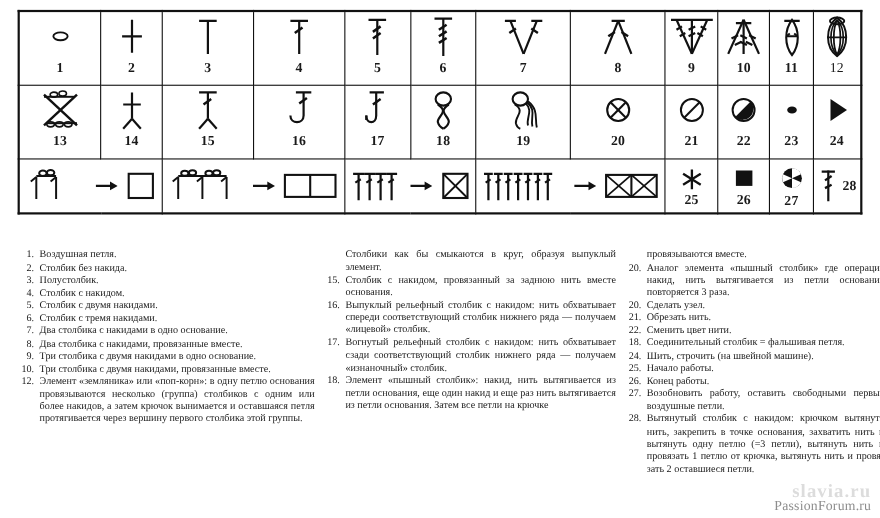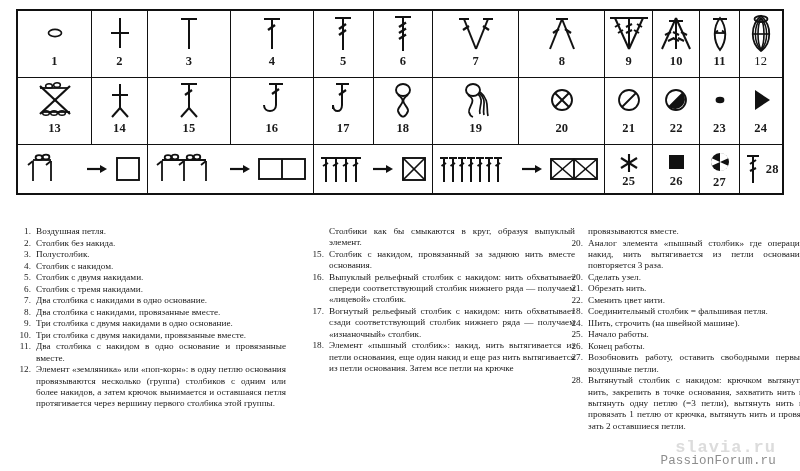--- a/index.html
+++ b/index.html
@@ -25,30 +25,30 @@
   .r3 td{height:48px;margin-left:10px;}
   .c3{height:48px;display:flex;align-items:center;justify-content:center;gap:6px;}
   .c3b{height:48px;display:flex;flex-direction:column;align-items:center;justify-content:center;}
   .c3-inline{height:48px;display:flex;align-items:center;justify-content:center;gap:3px;}
 
   
   .cols{position:absolute;left:14px;top:226px;width:776px;height:243px;}
   .col{position:absolute;top:0;font-size:9.2px;line-height:11.35px;
        font-family:"Liberation Serif", serif;}
   .col1{left:0;width:272px;}
-  .col2{left:278px;width:268px;margin-left:15px;}
+  .col2{left:278px;width:268px;}
   .col3{left:552px;width:238px;}
   .li{display:flex;margin:0 0 .2px 0;}
   .li .idx{width:17px;flex:0 0 17px;text-align:right;padding-right:5px;}
   .li .idx.blank{visibility:hidden;}
   .li .txt{flex:1;text-align:justify;}
 
   
-  .wm{position:absolute;right:24px;bottom:3px;font-size:12.5px;
-      font-family:Liberation Mono, monospace;color:#8d8d8d;
+  .wm{position:absolute;right:8px;bottom:3px;font-size:12.5px;
+      font-family:Liberation Serif, serif;color:#8d8d8d;
       letter-spacing:.2px;}
   .wm .ghost{position:absolute;right:0;bottom:11px;font-size:17px;color:#dcdcdc;
       font-weight:bold;letter-spacing:1px;}
   svg{display:block;}
 </style>
 </head>
 <body>
 
 <div id="page">
 
@@ -594,24 +594,20 @@
         </div>
       <div class="li">
           <span class="idx">9.</span>
           <span class="txt">Три столбика с двумя накидами в одно ос­нование.</span>
         </div>
       <div class="li">
           <span class="idx">10.</span>
           <span class="txt">Три столбика с двумя накидами, провязан­ные вместе.</span>
         </div>
       <div class="li">
-          <span class="idx">11.</span>
-          <span class="txt">Два столбика с накидом в одно основание и провязанные вместе.</span>
-        </div>
-      <div class="li">
           <span class="idx">12.</span>
           <span class="txt">Элемент «земляника» или «поп-корн»: в одну петлю основания провязываются не­сколько (группа) столбиков с одним или более накидов, а затем крючок вынимает­ся и оставшаяся петля протягивается через вершину первого столбика этой группы.</span>
         </div>
     </div>
 
     <div class="col col2">
       <div class="li">
           <span class="idx blank"></span>
           <span class="txt">Столбики как бы смыкаются в круг, образуя выпуклый элемент.</span>
         </div>

